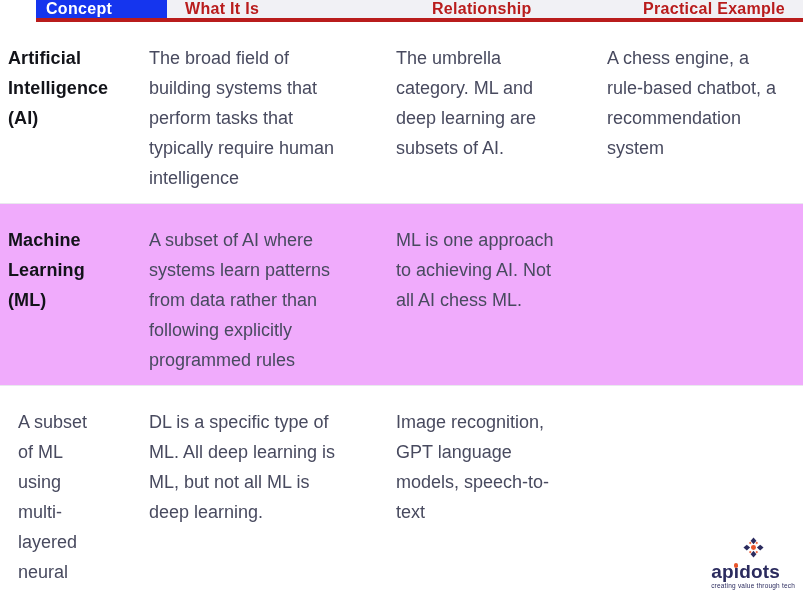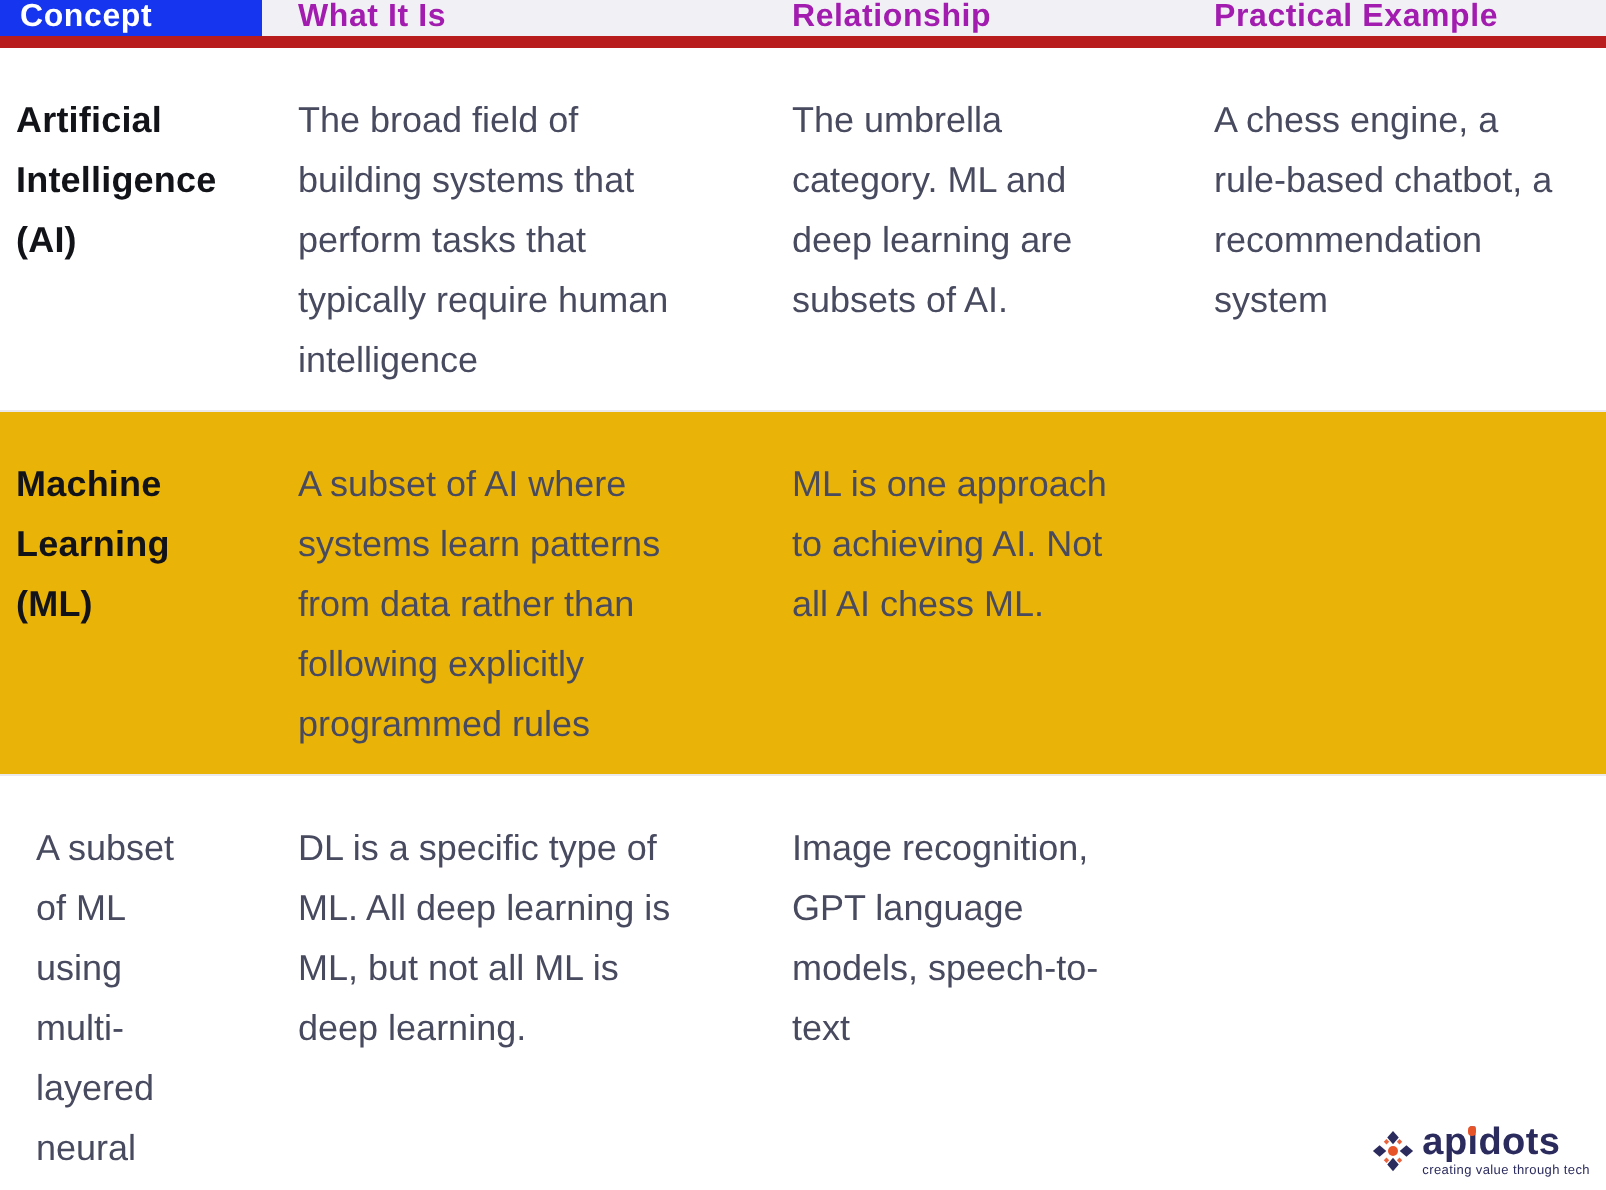--- a/index.html
+++ b/index.html
@@ -7,40 +7,41 @@
   body { font-family: "Liberation Sans", "DejaVu Sans", sans-serif; position: relative; }
 
   .table { width: 803px; height: 595px; display: flex; flex-direction: column; }
 
   .row { display: grid; grid-template-columns: 131px 247px 211px 214px; }
 
   
   .header-row {
     height: 55px;
     background: #f1f1f5;
-    border-bottom: 6px solid #b91c1c;
+    border-bottom: 4px solid #b91c1c;
+    margin-left: 36px;
   }
   .hcell {
     display: flex;
     align-items: center;
     font-size: 16px;
     font-weight: 700;
-    color: #a21caf;
+    color: #b91c1c;
     letter-spacing: 0.3px;
     padding: 0 18px;
   }
   .hcell.concept-h {
     background: #1535ee;
     color: #ffffff;
     padding-left: 10px;
   }
 
   
   .body-row { flex: 1 1 auto; }
-  .body-row.alt { background: #eab308; }
+  .body-row.alt { background: #f0abfc; }
   .body-row + .body-row { border-top: 1px solid #e9e9ee; }
 
   .cell {
     padding: 21px 30px 10px 18px;
     font-size: 18px;
     line-height: 30px;
     color: #484a5f;
   }
   .cell.concept {
     padding-left: 8px;
@@ -52,20 +53,21 @@
   .cell.example { padding-right: 26px; }
 
   
   .logo {
     position: absolute;
     right: 8px;
     bottom: 6px;
     display: flex;
     align-items: center;
     gap: 3px;
+    flex-direction: column;
   }
   .logo-icon { width: 23px; height: 23px; display: block; }
   .logo-text { display: flex; flex-direction: column; align-items: flex-start; }
   .logo-name {
     font-size: 19px;
     font-weight: 700;
     color: #2b2b5e;
     line-height: 19px;
     letter-spacing: 0.2px;
   }

